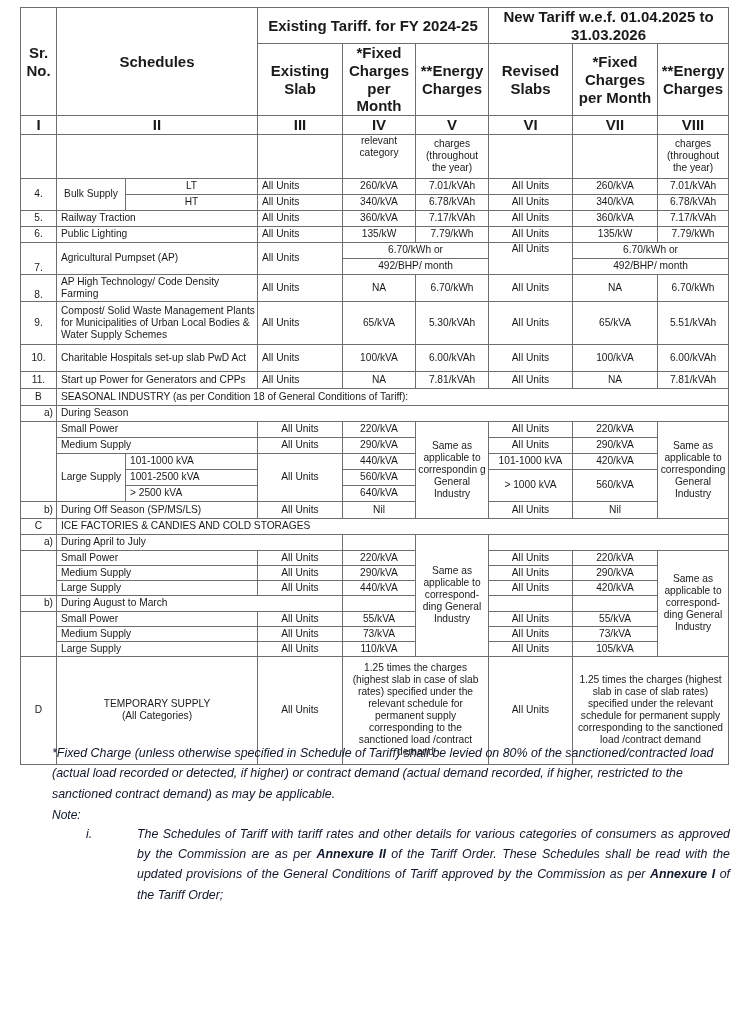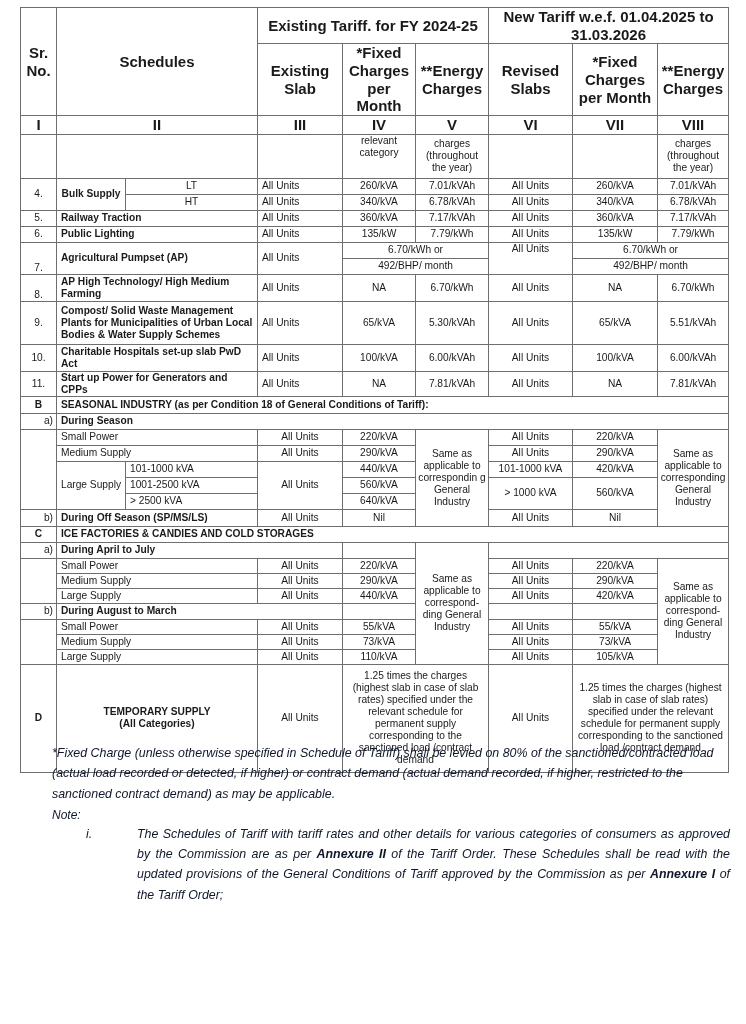--- a/index.html
+++ b/index.html
@@ -1,19 +1,19 @@
 <!DOCTYPE html>
 <html><head>
 <meta charset="utf-8">
 <style>
   html,body{margin:0;padding:0;background:#ffffff;}
   body{width:746px;height:1024px;position:relative;overflow:hidden;font-family:"Liberation Sans",sans-serif;color:#1a1a1a;}
   table.tariff{position:absolute;left:20px;top:7px;width:708px;border-collapse:collapse;table-layout:fixed;font-size:10.2px;line-height:1.18;}
   table.tariff td{border:1px solid #6e6e6e;padding:0 2px;vertical-align:middle;text-align:center;overflow:hidden;}
-  .b{font-weight:bold;}
+  .b{font-weight:normal;}
   .l{text-align:left !important;padding-left:4px !important;}
   .r{text-align:right !important;padding-right:3px !important;}
   .hdr td{font-weight:bold;font-size:15px;}
   .nob{border-top:none !important;border-bottom:none !important;}
   .notes{position:absolute;left:52px;top:743px;width:678px;font-size:12.4px;font-style:italic;line-height:20.3px;color:#0f172a;}
   .notes p{margin:0;}
   .note-head{font-weight:normal;font-size:12px;margin-top:2px !important;line-height:18px;}
   .note-item{display:flex;text-align:justify;}
   .note-num{width:85px;flex:none;padding-left:34px;box-sizing:border-box;}
   .note-text{flex:1;}
@@ -122,21 +122,21 @@
     <td rowspan="2" style="vertical-align:top">All Units</td>
     <td colspan="2">6.70/kWh or</td>
   </tr>
   <tr style="height:16px">
     <td colspan="2">492/BHP/ month</td>
     <td colspan="2">492/BHP/ month</td>
   </tr>
 
   <tr style="height:27px">
     <td style="vertical-align:bottom">8.</td>
-    <td colspan="2" class="b l">AP High Technology/ High Medium Farming</td>
+    <td colspan="2" class="b l">AP High Technology/ Code Density Farming</td>
     <td class="l">All Units</td>
     <td>NA</td>
     <td>6.70/kWh</td>
     <td>All Units</td>
     <td>NA</td>
     <td>6.70/kWh</td>
   </tr>
 
   <tr style="height:43px">
     <td>9.</td>

